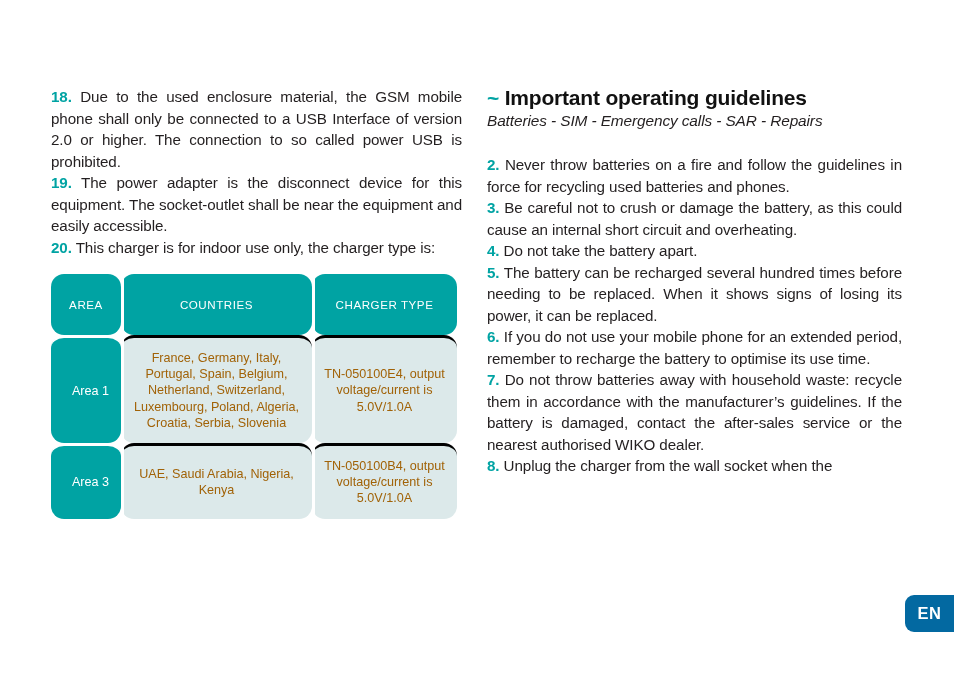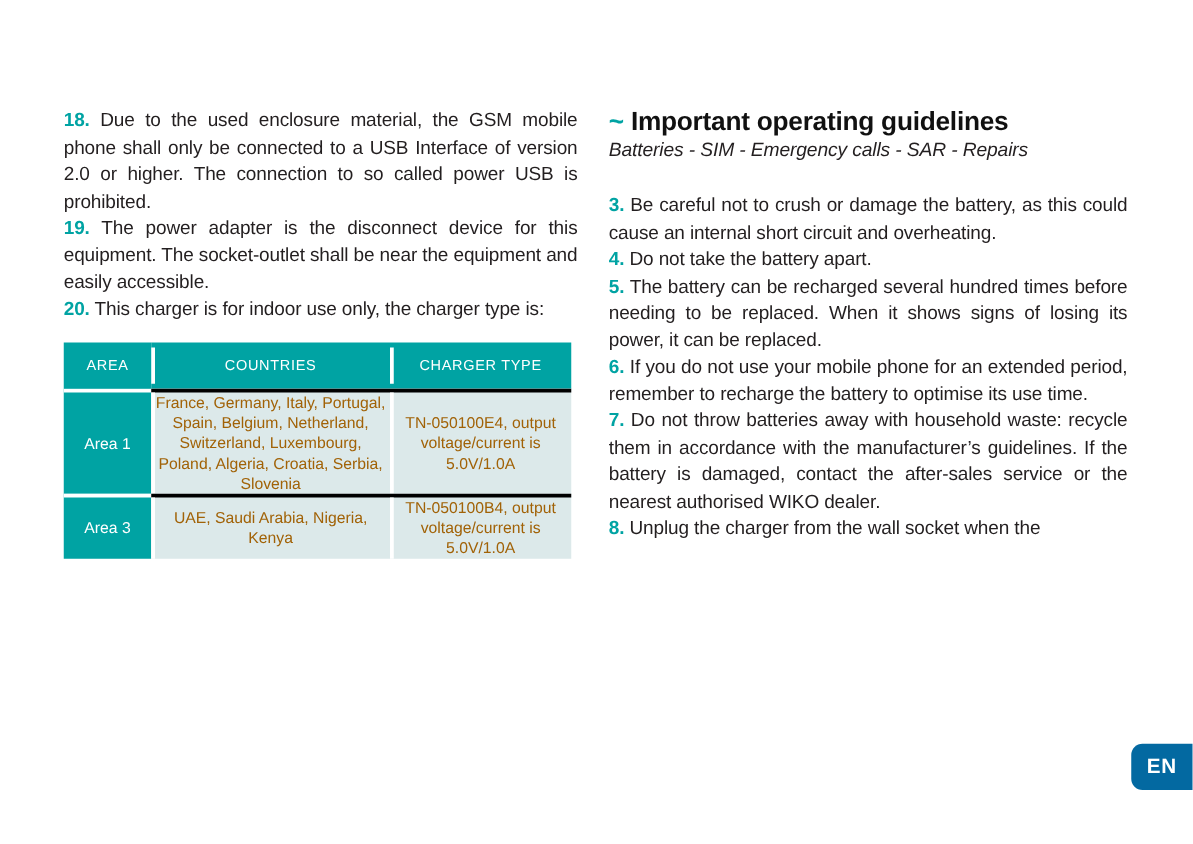--- a/index.html
+++ b/index.html
@@ -83,22 +83,23 @@
     position: absolute;
     left: 51px;
     top: 274px;
     width: 406px;
     border-collapse: separate;
     border-spacing: 0;
     table-layout: fixed;
   }
   .charger-table td,
   .charger-table th {
-    padding: 0;
+    padding: 12px;
     vertical-align: middle;
+    border-radius: 13px;
   }
 
   .th-cell {
     background: #00a3a3;
     color: #ffffff;
     font-size: 11.6px;
     font-weight: normal;
     letter-spacing: 0.55px;
     text-align: center;
     height: 37px;
@@ -111,21 +112,21 @@
     top: 4px;
     bottom: 4px;
     width: 3px;
     background: #ffffff;
   }
 
   .area-cell {
     background: #00a3a3;
     color: #ffffff;
     font-size: 12.6px;
-    text-align: center;
+    text-align: right;
     border-top: 3px solid #ffffff;
   }
   .data-cell {
     background: #dce9ea;
     color: #a16207;
     font-size: 12.6px;
     line-height: 16.2px;
     text-align: center;
     padding: 6px 8px;
     border-top: 3px solid #000000;
@@ -206,20 +207,21 @@
 
   <div class="col-right">
 
     <h1 class="heading"><span class="tilde">~</span> <span>Important operating guidelines</span></h1>
 
     <p class="subheading">Batteries - SIM - Emergency calls - SAR - Repairs</p>
 
     <div class="right-body">
 
 
+      <p class="para"><span class="num">2.</span> <span>Never throw batteries on a fire and follow the guidelines in force for recycling used batteries and phones.</span></p>
 
       <p class="para"><span class="num">3.</span> <span>Be careful not to crush or damage the battery, as this could cause an internal short circuit and overheating.</span></p>
 
       <p class="para"><span class="num">4.</span> <span>Do not take the battery apart.</span></p>
 
       <p class="para"><span class="num">5.</span> <span>The battery can be recharged several hundred times before needing to be replaced. When it shows signs of losing its power, it can be replaced.</span></p>
 
       <p class="para"><span class="num">6.</span> <span>If you do not use your mobile phone for an extended period, remember to recharge the battery to optimise its use time.</span></p>
 
       <p class="para"><span class="num">7.</span> <span>Do not throw batteries away with household waste: recycle them in accordance with the manufacturer’s guidelines. If the battery is damaged, contact the after-sales service or the nearest authorised WIKO dealer.</span></p>

